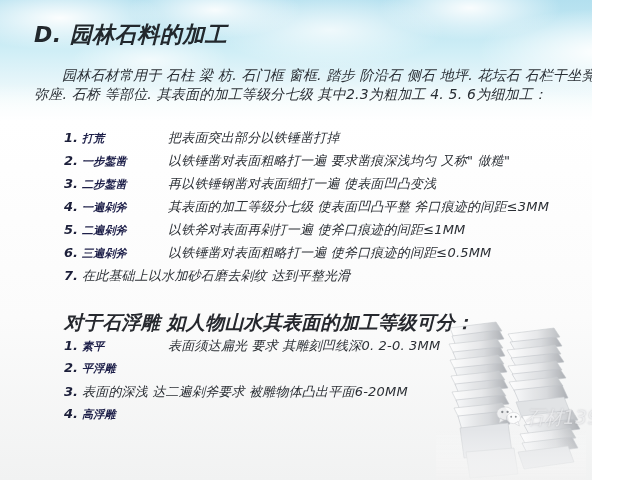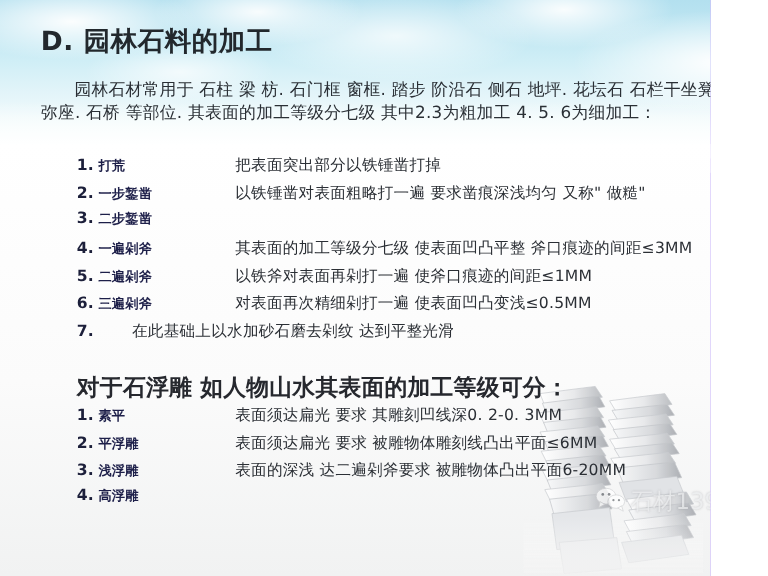--- a/index.html
+++ b/index.html
@@ -12,21 +12,22 @@
     overflow: hidden;
     font-family: "DejaVu Sans", "Liberation Sans", sans-serif;
     background: #ffffff;
   }
 
   #slide {
     position: relative;
     width: 592px;
     height: 480px;
     overflow: hidden;
-    background: #8b5cf6;
+    background: #3b82f6;
+    font-style: italic;
   }
 
   
   .sky {
     position: absolute;
     left: 0; top: 0;
     width: 640px;
     height: 132px;
     background:
       radial-gradient(ellipse 150px 46px at 60px 18px, rgba(255,255,255,0.95) 0%, rgba(255,255,255,0) 70%),
@@ -138,21 +139,20 @@
     width: 86px;
     font-size: 11px;
     font-weight: bold;
     color: #1d1f49;
     letter-spacing: 0.2px;
   }
   .row .desc {
     font-size: 13px;
     color: #2b2f35;
     letter-spacing: 0.2px;
-    margin-left: 28px;
   }
 
   
   .watermark {
     position: absolute;
     left: 496px;
     top: 405px;
     display: flex;
     gap: 3px;
     opacity: 0.72;
@@ -250,58 +250,57 @@
         <span class="desc">把表面突出部分以铁锤凿打掉</span>
       </div>
       <div class="row">
         <span class="num">2.</span>
         <span class="term">一步錾凿</span>
         <span class="desc">以铁锤凿对表面粗略打一遍 要求凿痕深浅均匀 又称" 做糙"</span>
       </div>
       <div class="row">
         <span class="num">3.</span>
         <span class="term">二步錾凿</span>
+        <span class="desc">再以铁锤钢凿对表面细打一遍 使表面凹凸变浅</span>
       </div>
       <div class="row">
         <span class="num">4.</span>
         <span class="term">一遍剁斧</span>
         <span class="desc">其表面的加工等级分七级 使表面凹凸平整 斧口痕迹的间距≤3MM</span>
       </div>
       <div class="row">
         <span class="num">5.</span>
         <span class="term">二遍剁斧</span>
         <span class="desc">以铁斧对表面再剁打一遍 使斧口痕迹的间距≤1MM</span>
       </div>
       <div class="row">
         <span class="num">6.</span>
         <span class="term">三遍剁斧</span>
-        <span class="desc">对表面再次精细剁打一遍 使表面凹凸变浅≤0.5MM</span>
+        <span class="desc">以铁锤凿对表面粗略打一遍 使斧口痕迹的间距≤0.5MM</span>
       </div>
       <div class="row">
         <span class="num">7.</span>
         <span class="desc">在此基础上以水加砂石磨去剁纹 达到平整光滑</span>
       </div>
     </div>
 
     <div class="section-head">对于石浮雕 如人物山水其表面的加工等级可分：</div>
 
     <div class="list-block" id="list-two">
       <div class="row">
         <span class="num">1.</span>
         <span class="term">素平</span>
         <span class="desc">表面须达扁光 要求 其雕刻凹线深0. 2-0. 3MM</span>
       </div>
       <div class="row">
         <span class="num">2.</span>
         <span class="term">平浮雕</span>
-        <span class="desc">表面须达扁光 要求 被雕物体雕刻线凸出平面≤6MM</span>
       </div>
       <div class="row">
         <span class="num">3.</span>
-        <span class="term">浅浮雕</span>
         <span class="desc">表面的深浅 达二遍剁斧要求 被雕物体凸出平面6-20MM</span>
       </div>
       <div class="row">
         <span class="num">4.</span>
         <span class="term">高浮雕</span>
       </div>
     </div>
 
     <div class="watermark">
       <span class="wm-icon">

